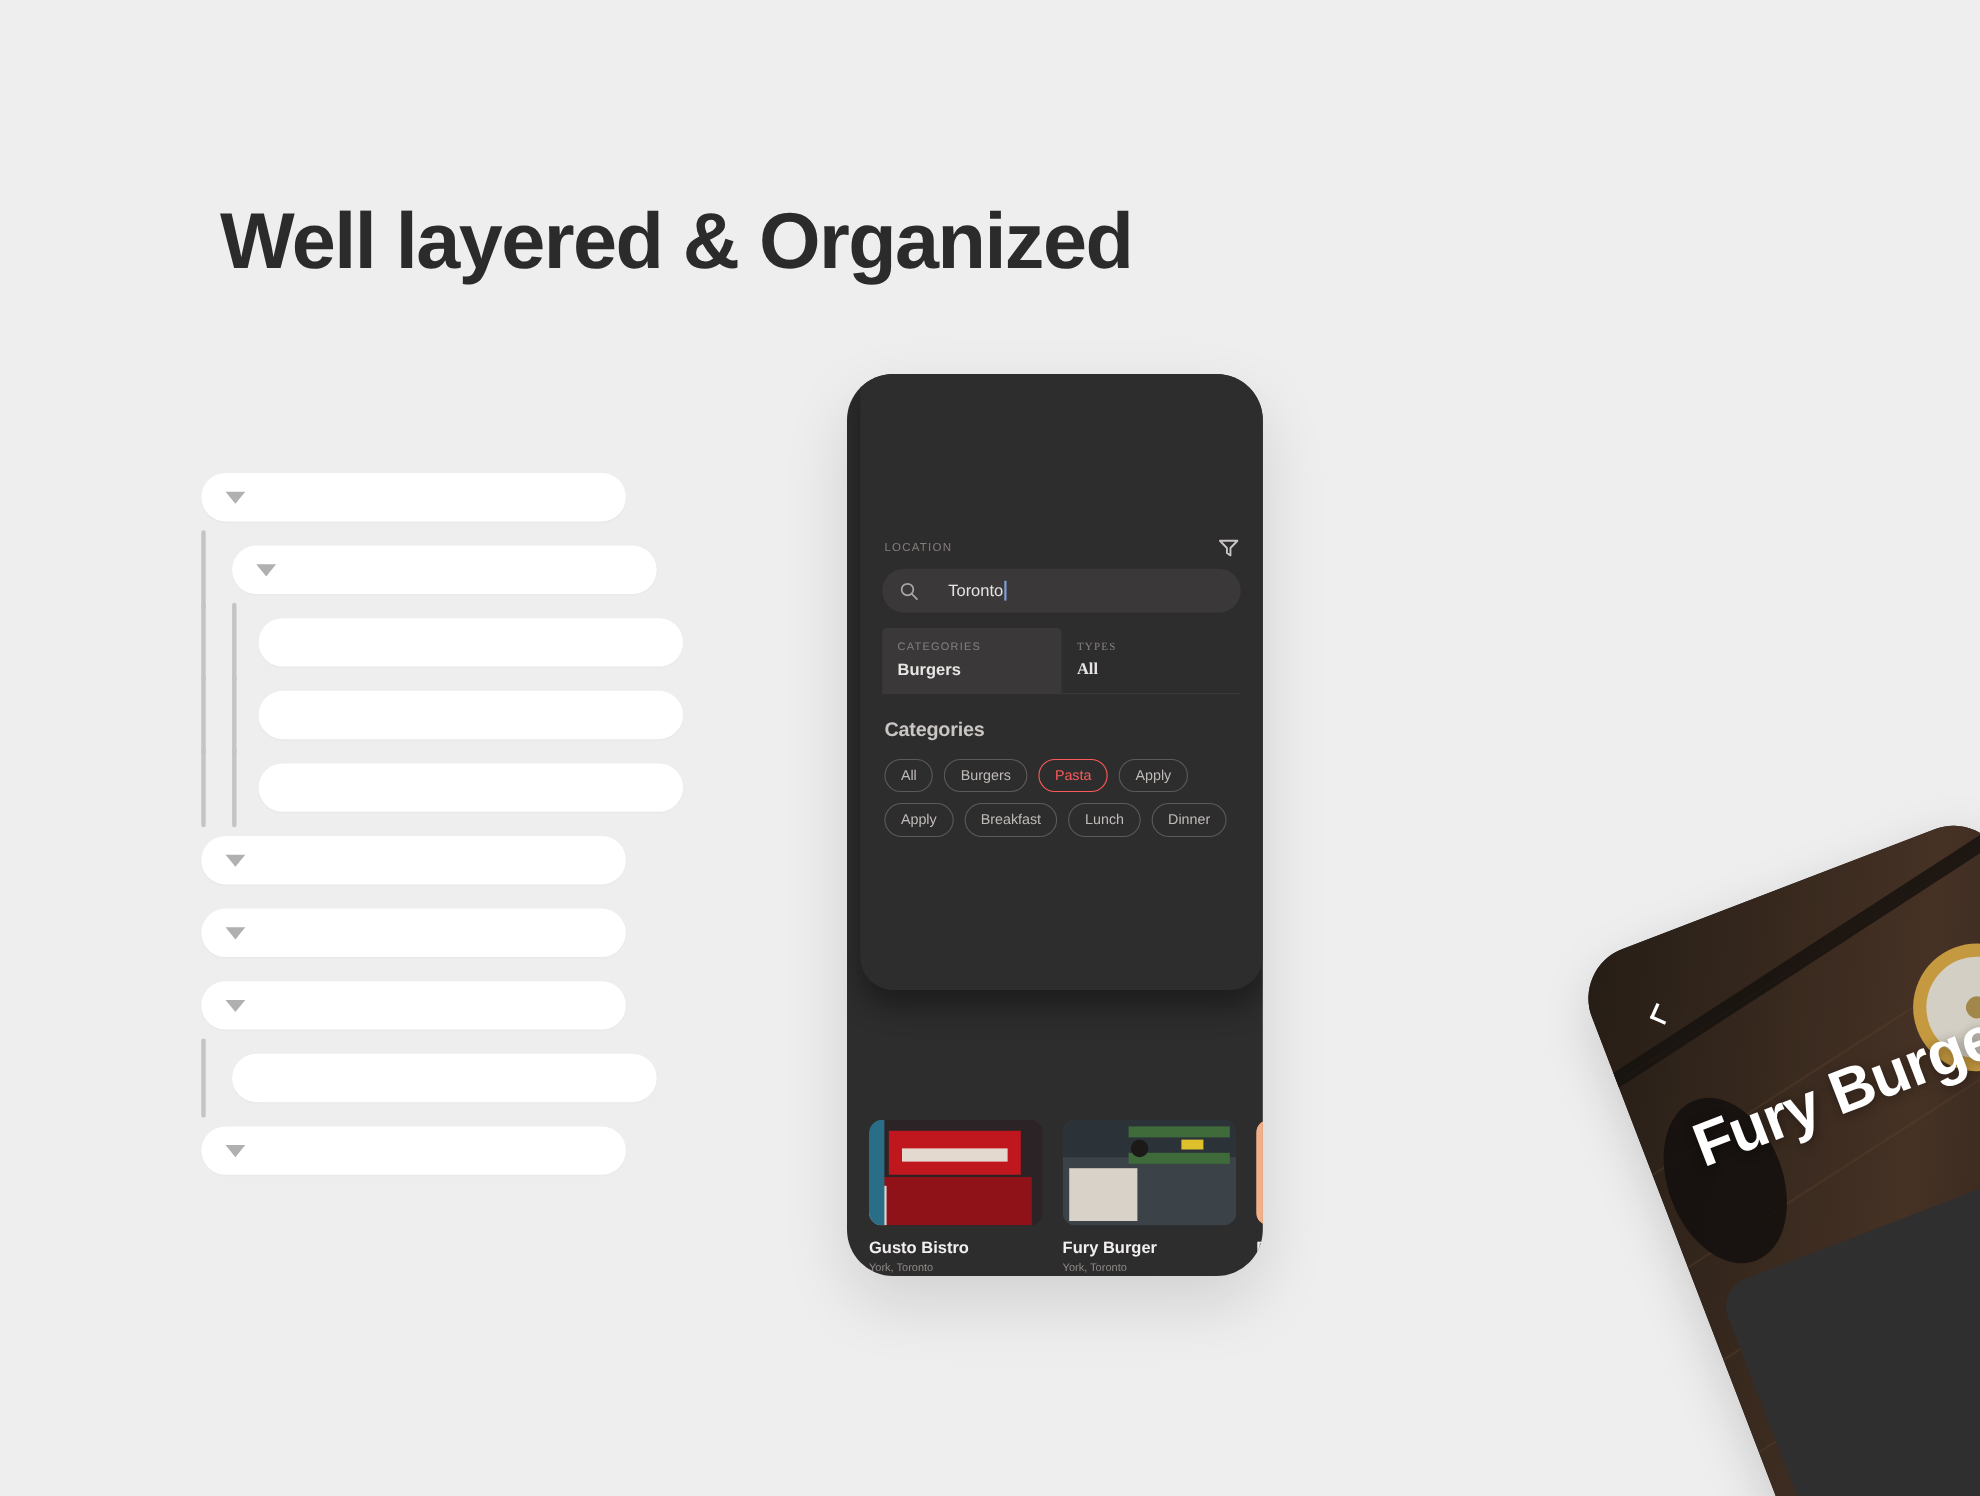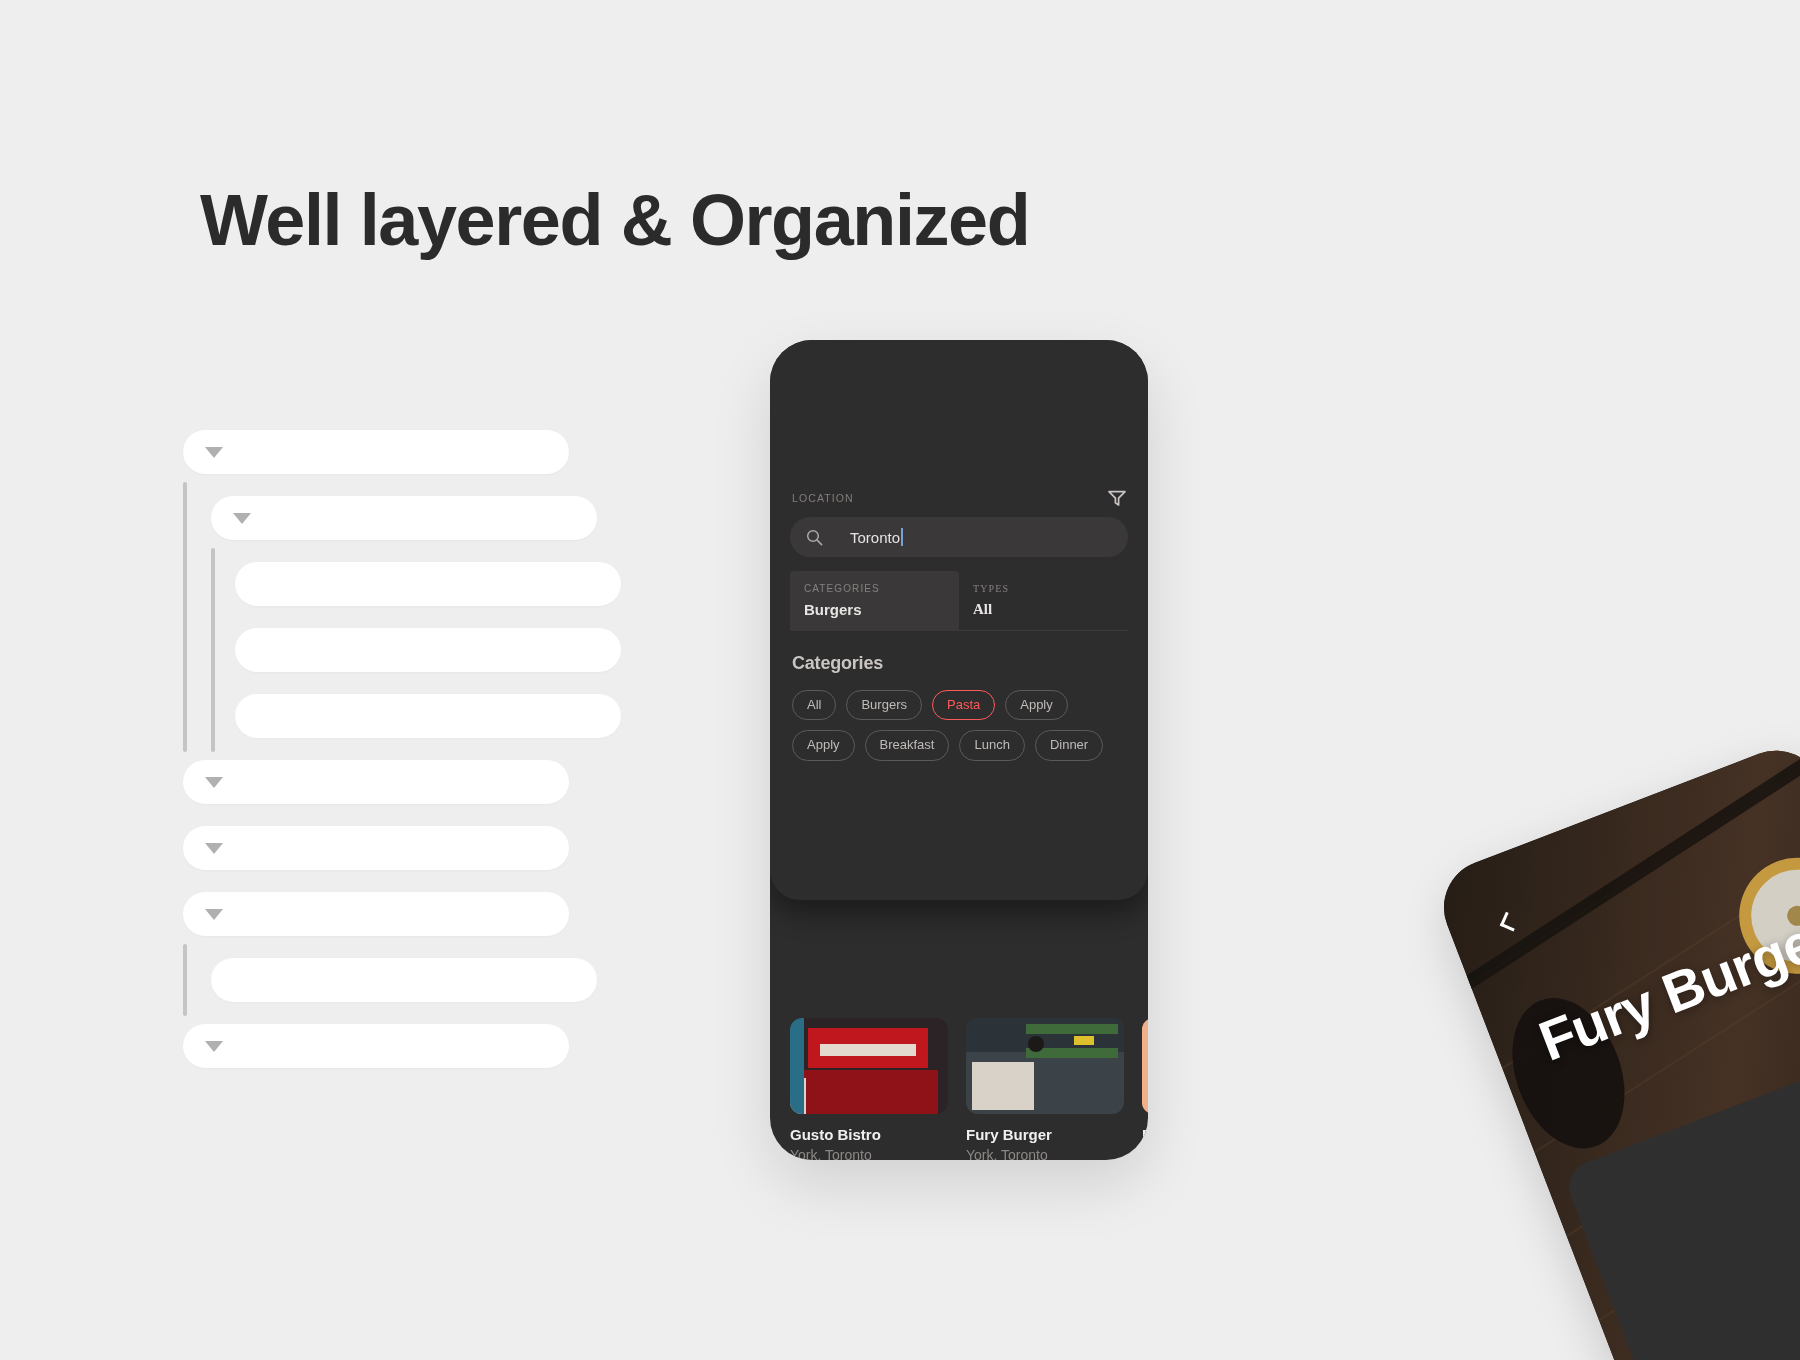--- a/index.html
+++ b/index.html
@@ -186,29 +186,29 @@
 
   .rest-name {
     margin-top: 12px;
     font-size: 15px;
     font-weight: bold;
     color: #f2f0ef;
     white-space: nowrap;
   }
   .rest-loc {
     margin-top: 4px;
-    font-size: 14px;
+    font-size: 10px;
     color: #8d8886;
     white-space: nowrap;
   }
 
   
   .filter-sheet {
     position: absolute;
-    left: 0; right: 0; top: 0;
+    left: 12px; right: 0; top: 0;
     height: 560px;
     background: #2e2d2d;
     border-radius: 0 0 30px 30px;
     box-shadow: 0 14px 26px rgba(0,0,0,0.38);
     z-index: 5;
     padding: 0 20px;
   }
 
   .loc-row {
     display: flex;

